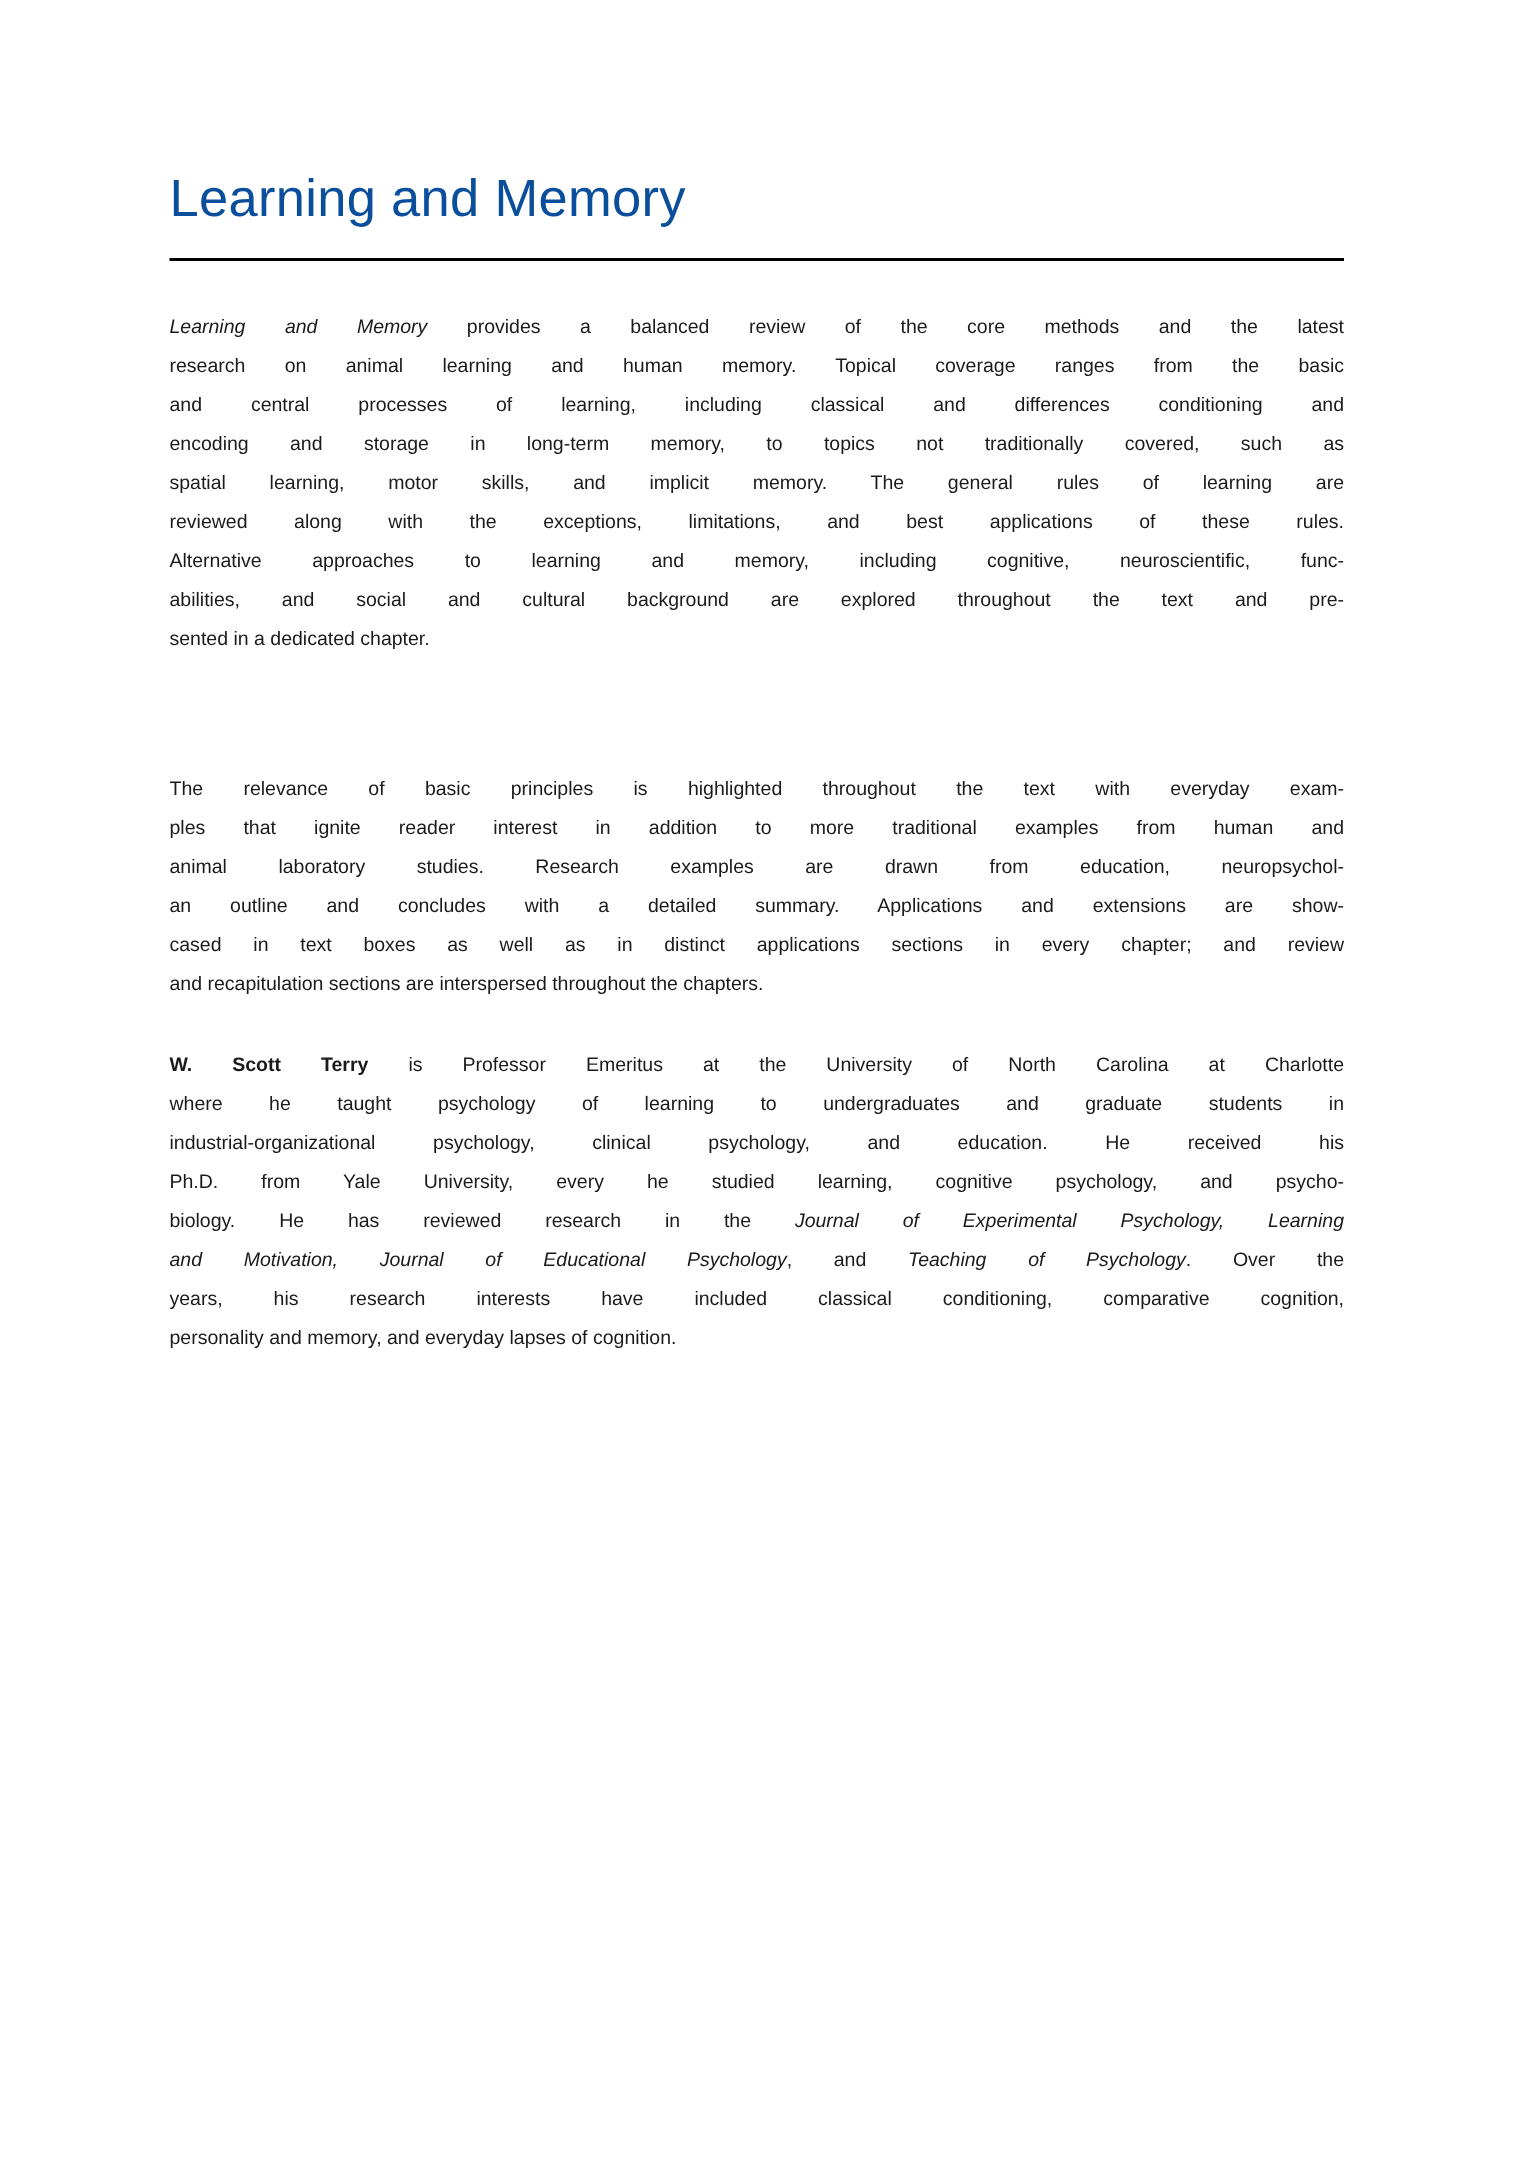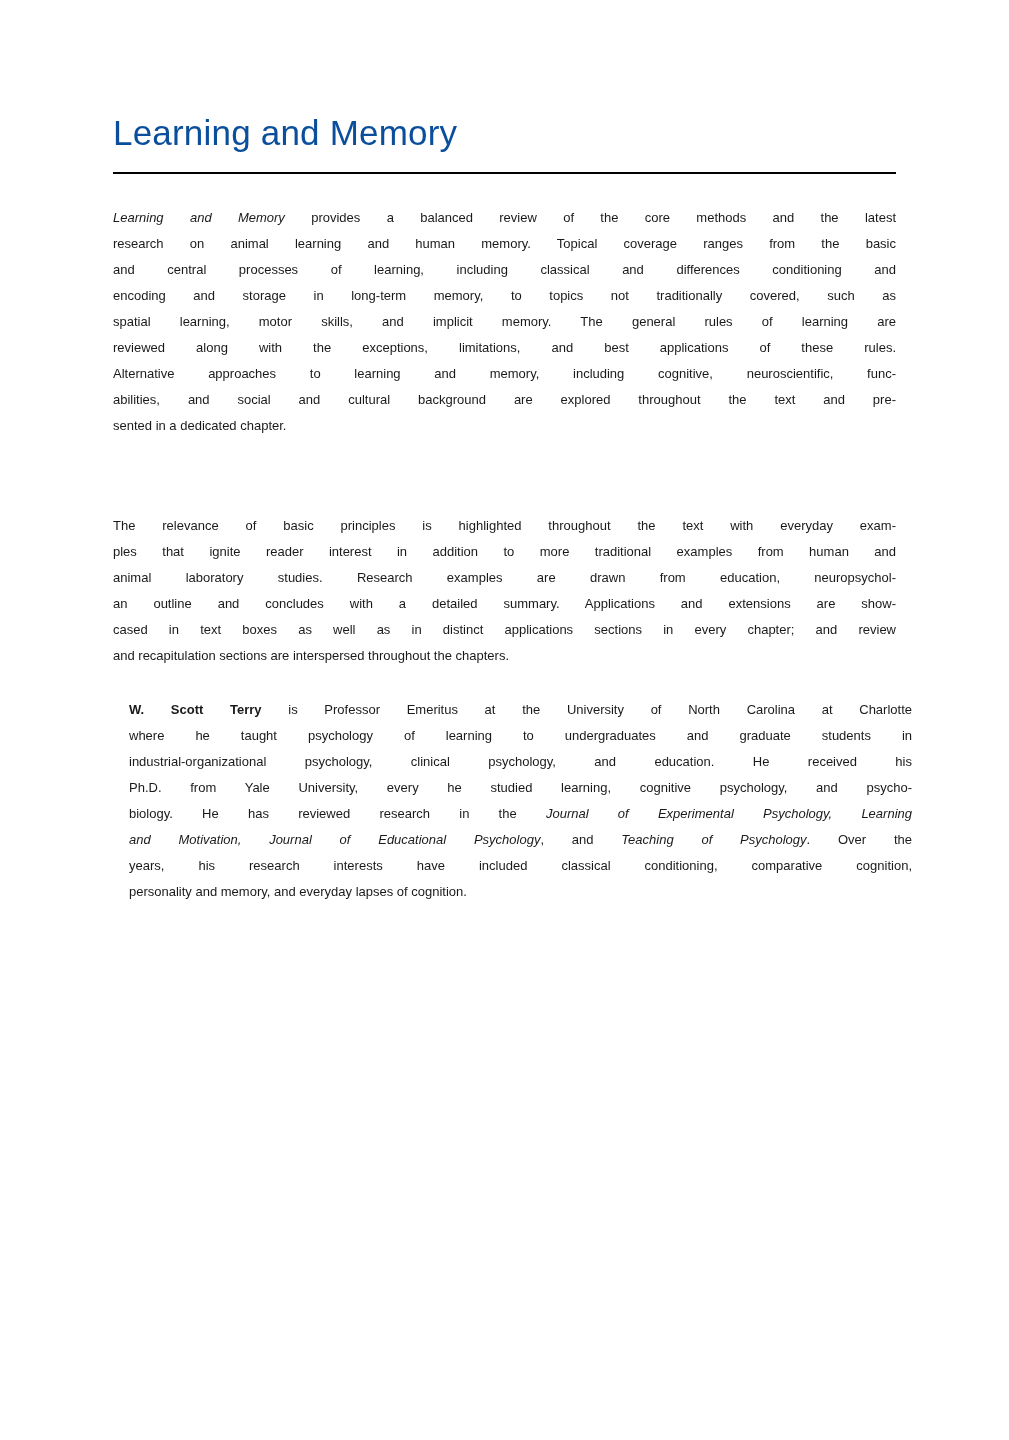--- a/index.html
+++ b/index.html
@@ -82,21 +82,21 @@
       <span class="line last"><span>sented in a dedicated chapter.</span></span>
     </div>
   <div class="para" style="top:489px;margin-top:24px;">
       <span class="line"><span>The relevance of basic principles is highlighted throughout the text with everyday exam-</span></span>
       <span class="line"><span>ples that ignite reader interest in addition to more traditional examples from human and</span></span>
       <span class="line"><span>animal laboratory studies. Research examples are drawn from education, neuropsychol-</span></span>
       <span class="line"><span>an outline and concludes with a detailed summary. Applications and extensions are show-</span></span>
       <span class="line"><span>cased in text boxes as well as in distinct applications sections in every chapter; and review</span></span>
       <span class="line last"><span>and recapitulation sections are interspersed throughout the chapters.</span></span>
     </div>
-  <div class="para" style="top:697px;margin-left:16px;">
+  <div class="para" style="top:697px;">
       <span class="line"><span class="strong">W. Scott Terry</span><span> is Professor Emeritus at the University of North Carolina at Charlotte</span></span>
       <span class="line"><span>where he taught psychology of learning to undergraduates and graduate students in</span></span>
       <span class="line"><span>industrial-organizational psychology, clinical psychology, and education. He received his</span></span>
       <span class="line"><span>Ph.D. from Yale University, every he studied learning, cognitive psychology, and psycho-</span></span>
       <span class="line"><span>biology. He has reviewed research in the </span><span class="em">Journal of Experimental Psychology, Learning</span></span>
       <span class="line"><span class="em">and Motivation, Journal of Educational Psychology</span><span>, and </span><span class="em">Teaching of Psychology</span><span>. Over the</span></span>
       <span class="line"><span>years, his research interests have included classical conditioning, comparative cognition,</span></span>
       <span class="line last"><span>personality and memory, and everyday lapses of cognition.</span></span>
     </div>
 </div>

